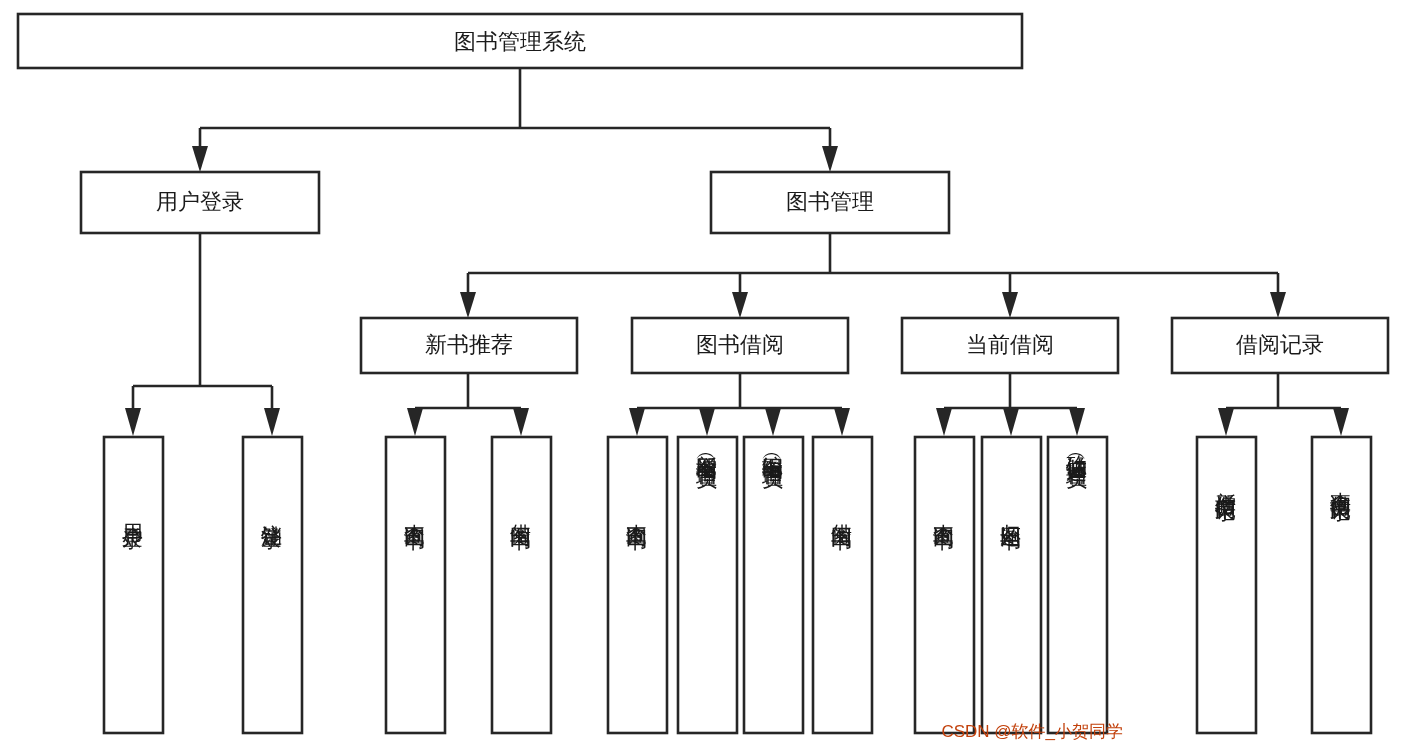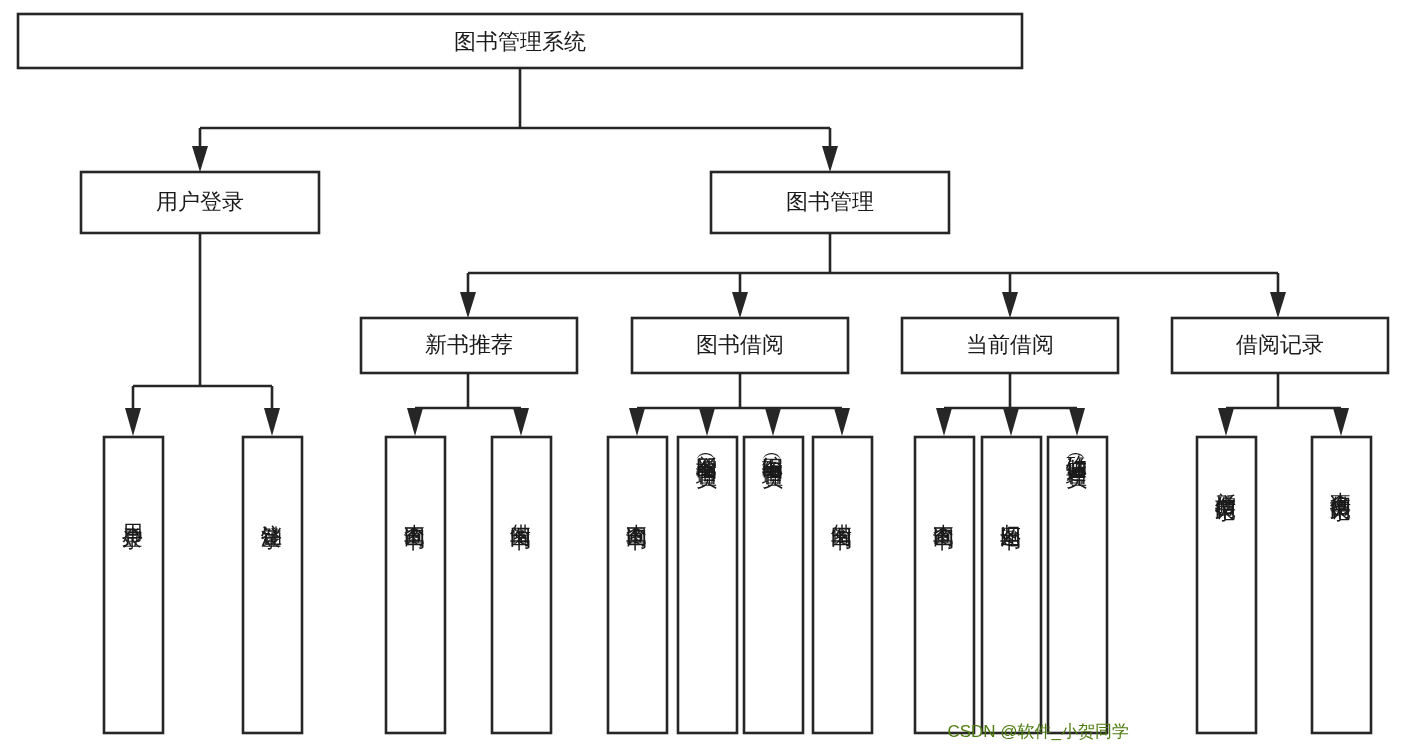--- a/index.html
+++ b/index.html
@@ -53,25 +53,25 @@
     font-family: "Liberation Sans", "DejaVu Sans", sans-serif;
     font-size: 21px;
     fill: #1a1a1a;
     writing-mode: vertical-rl;
     text-orientation: upright;
     text-anchor: middle;
     letter-spacing: 2px;
   }
   .watermark-text {
     position: absolute;
-    right: 14px;
+    right: 20px;
     bottom: 4px;
     font-family: "Liberation Sans", "DejaVu Sans", sans-serif;
     font-size: 17px;
-    color: #4d7c0f;
+    color: #c2410c;
     white-space: nowrap;
     user-select: none;
   }
 </style>
 </head>
 <body>
 
 <div id="diagram-root">
 
   <svg class="diagram-canvas" viewBox="0 0 1405 747" xmlns="http://www.w3.org/2000/svg">

